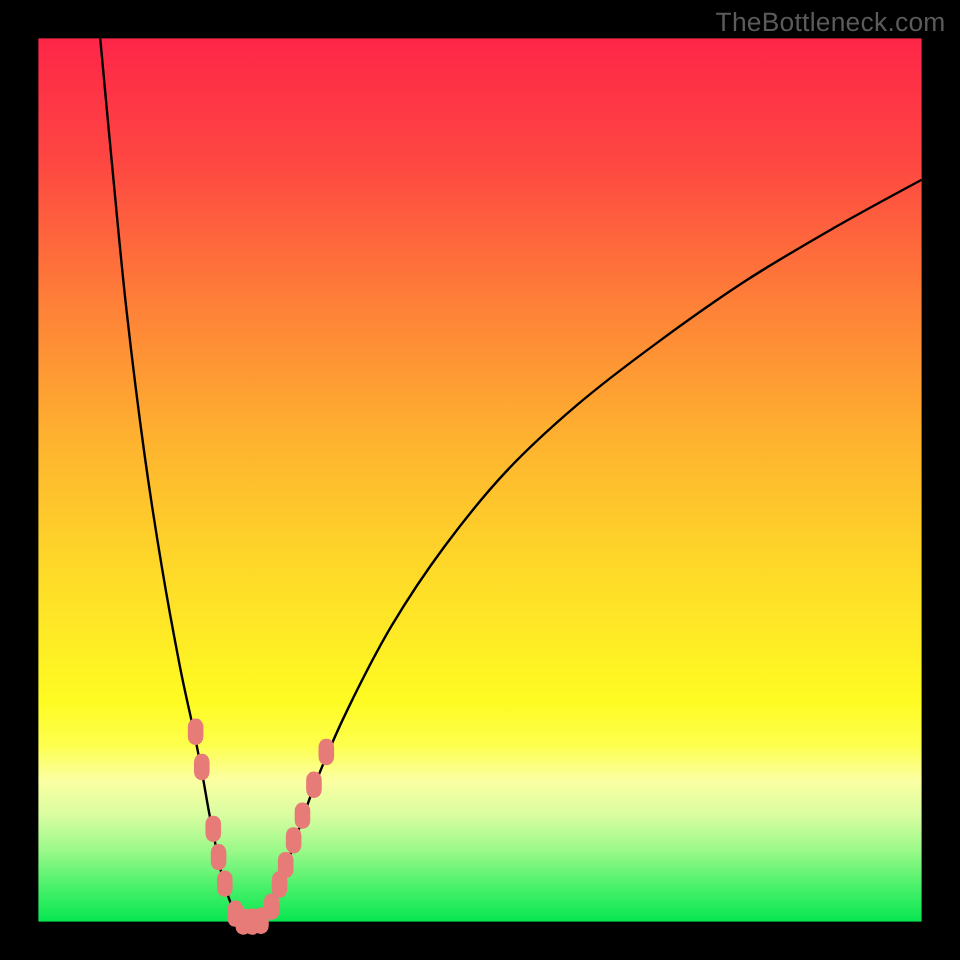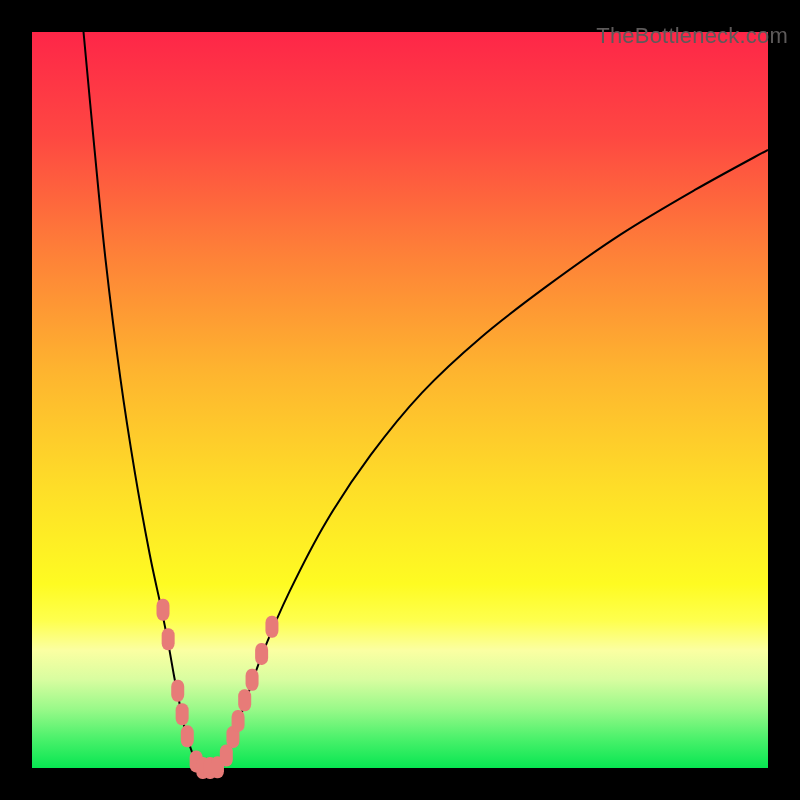--- a/index.html
+++ b/index.html
@@ -27,21 +27,20 @@
     
   }
   .watermark {
     position: absolute;
     top: 6px;
     right: 12px;
     color: #5d5a5a;
     font-size: 22px;
     font-weight: 500;
     letter-spacing: 0.2px;
-    margin-top: 17px;
   }
   svg.curve {
     position: absolute;
     left: 32px;
     top: 32px;
     width: 736px;
     height: 736px;
     overflow: visible;
   }
 </style>

